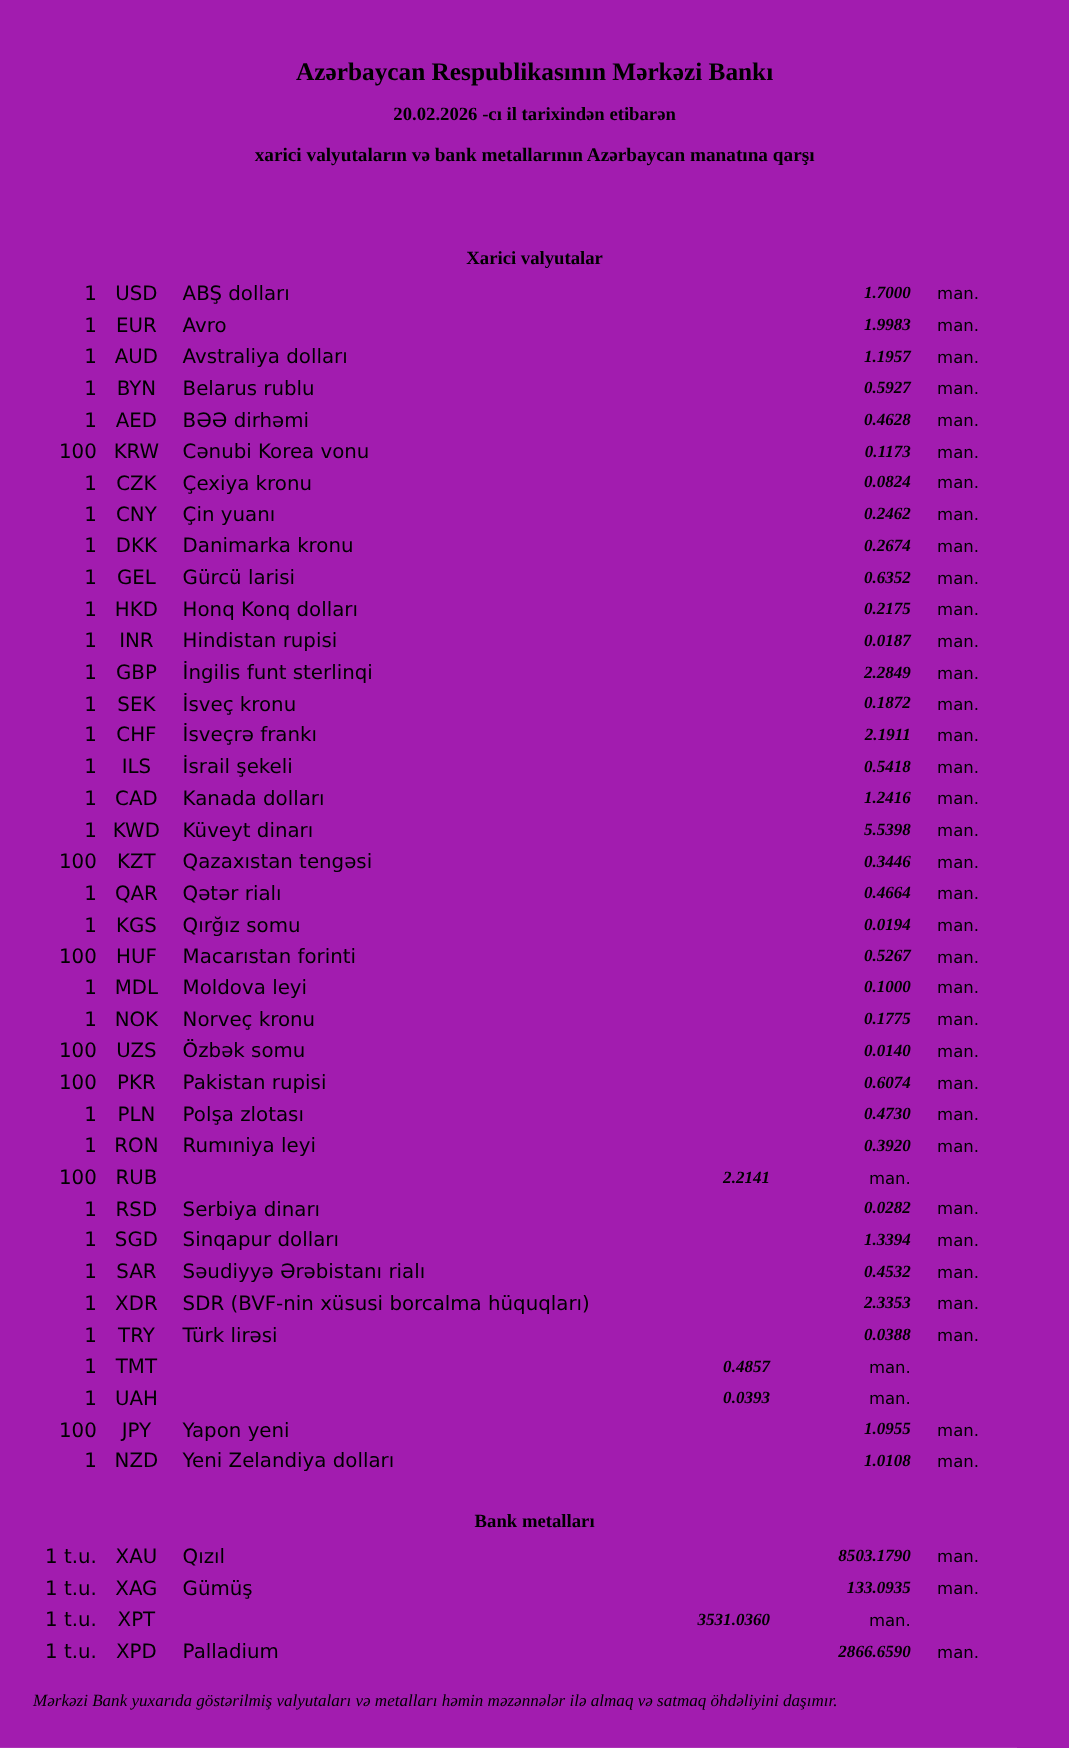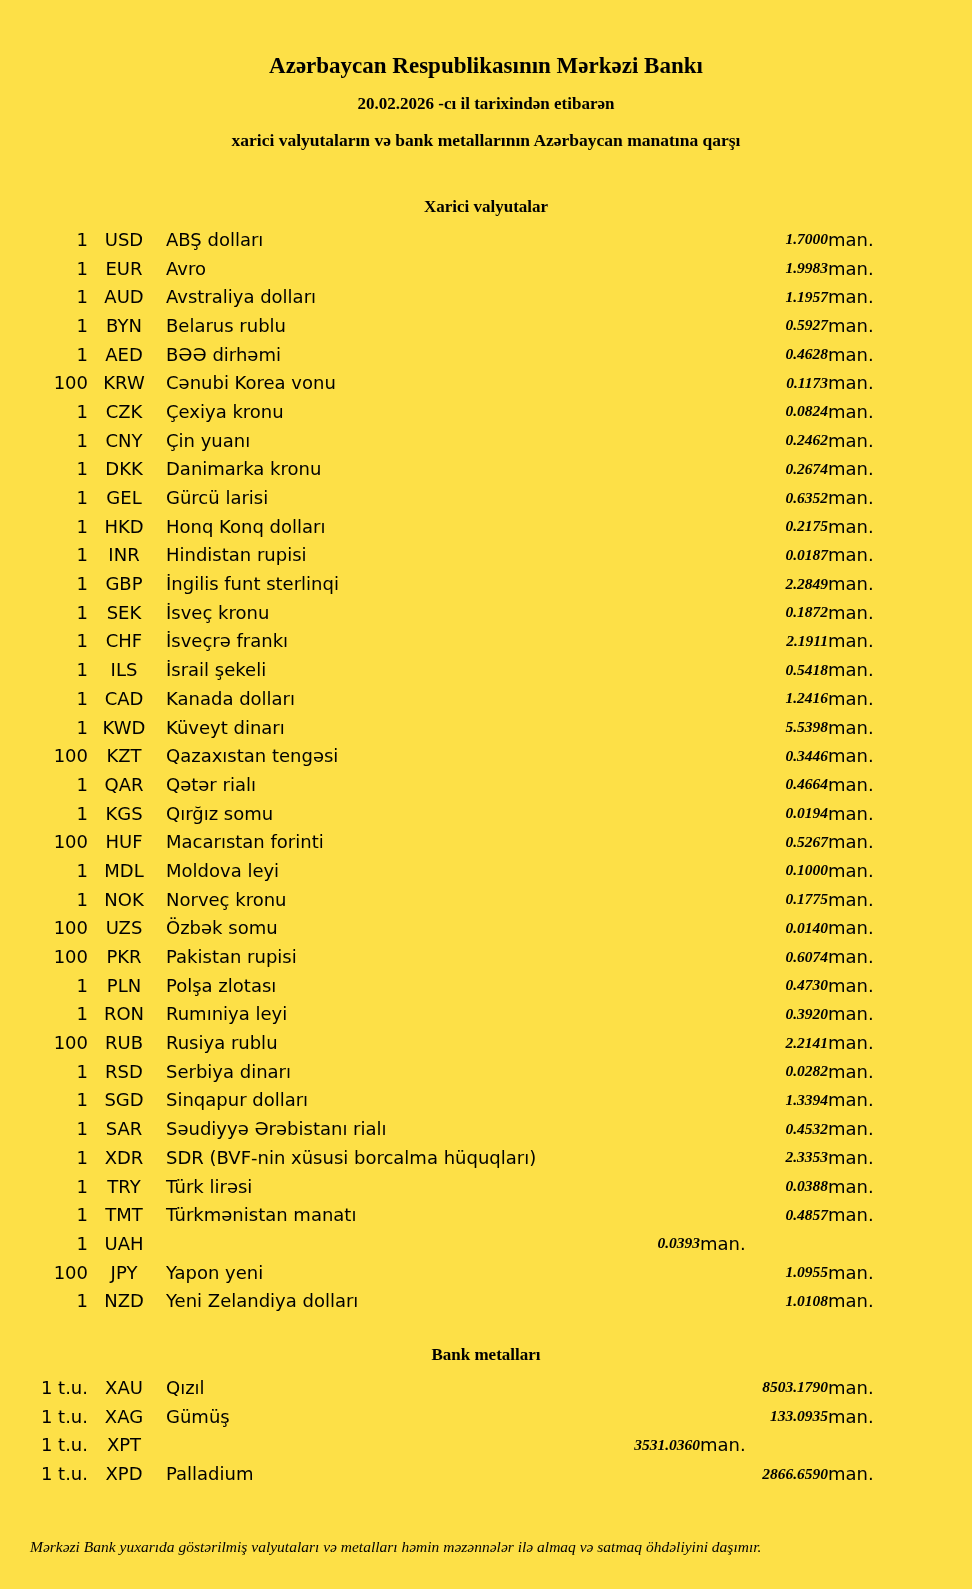--- a/index.html
+++ b/index.html
@@ -1,19 +1,19 @@
 <!DOCTYPE html>
 <html><head>
 <meta charset="utf-8">
 <style>
   html, body { margin: 0; padding: 0; background: #ffffff; }
   .page {
     width: 972px;
     height: 1589px;
-    background: #fde047;
+    background: #a21caf;
     color: #000000;
     position: relative;
     box-sizing: border-box;
     font-family: "DejaVu Sans", sans-serif;
     overflow: hidden;
   }
   .header { padding-top: 52px; text-align: center; }
   .title {
     font-family: "Liberation Serif", serif;
     font-weight: bold;
@@ -35,41 +35,41 @@
     line-height: 21px;
     margin: 0;
   }
   .section-title {
     font-family: "Liberation Serif", serif;
     font-weight: bold;
     font-size: 17px;
     text-align: center;
     margin: 0;
   }
-  .section-title.currencies { margin-top: 46px; margin-bottom: 8px; }
+  .section-title.currencies { margin-top: 74px; margin-bottom: 8px; }
   .section-title.metals { margin-top: 30px; margin-bottom: 8px; }
   .rows { margin: 0 82px 0 30px; }
   .row {
     display: grid;
     grid-template-columns: 58px 72px 1fr 128px 62px;
     height: 28.7px;
     align-items: center;
   }
   .qty  { text-align: right; font-size: 18px; white-space: nowrap; }
   .code { text-align: center; font-size: 18px; }
   .name { text-align: left; font-size: 18px; padding-left: 6px; white-space: nowrap; }
   .rate {
     text-align: right;
     font-family: "Liberation Serif", serif;
     font-weight: bold;
     font-style: italic;
     font-size: 15.5px;
     white-space: nowrap;
   }
-  .man { font-size: 18px; }
+  .man { text-align: right; font-size: 15px; }
   .footer {
     position: absolute;
     left: 30px;
     bottom: 18px;
     font-family: "Liberation Serif", serif;
     font-style: italic;
     font-size: 15.5px;
     white-space: nowrap;
   }
 </style>
@@ -278,21 +278,20 @@
       <div class="row">
     <span class="qty">1</span>
     <span class="code">RON</span>
     <span class="name">Rumıniya leyi</span>
     <span class="rate">0.3920</span>
     <span class="man">man.</span>
   </div>
       <div class="row">
     <span class="qty">100</span>
     <span class="code">RUB</span>
-    <span class="name">Rusiya rublu</span>
     <span class="rate">2.2141</span>
     <span class="man">man.</span>
   </div>
       <div class="row">
     <span class="qty">1</span>
     <span class="code">RSD</span>
     <span class="name">Serbiya dinarı</span>
     <span class="rate">0.0282</span>
     <span class="man">man.</span>
   </div>
@@ -320,21 +319,20 @@
       <div class="row">
     <span class="qty">1</span>
     <span class="code">TRY</span>
     <span class="name">Türk lirəsi</span>
     <span class="rate">0.0388</span>
     <span class="man">man.</span>
   </div>
       <div class="row">
     <span class="qty">1</span>
     <span class="code">TMT</span>
-    <span class="name">Türkmənistan manatı</span>
     <span class="rate">0.4857</span>
     <span class="man">man.</span>
   </div>
       <div class="row">
     <span class="qty">1</span>
     <span class="code">UAH</span>
     <span class="rate">0.0393</span>
     <span class="man">man.</span>
   </div>
       <div class="row">

